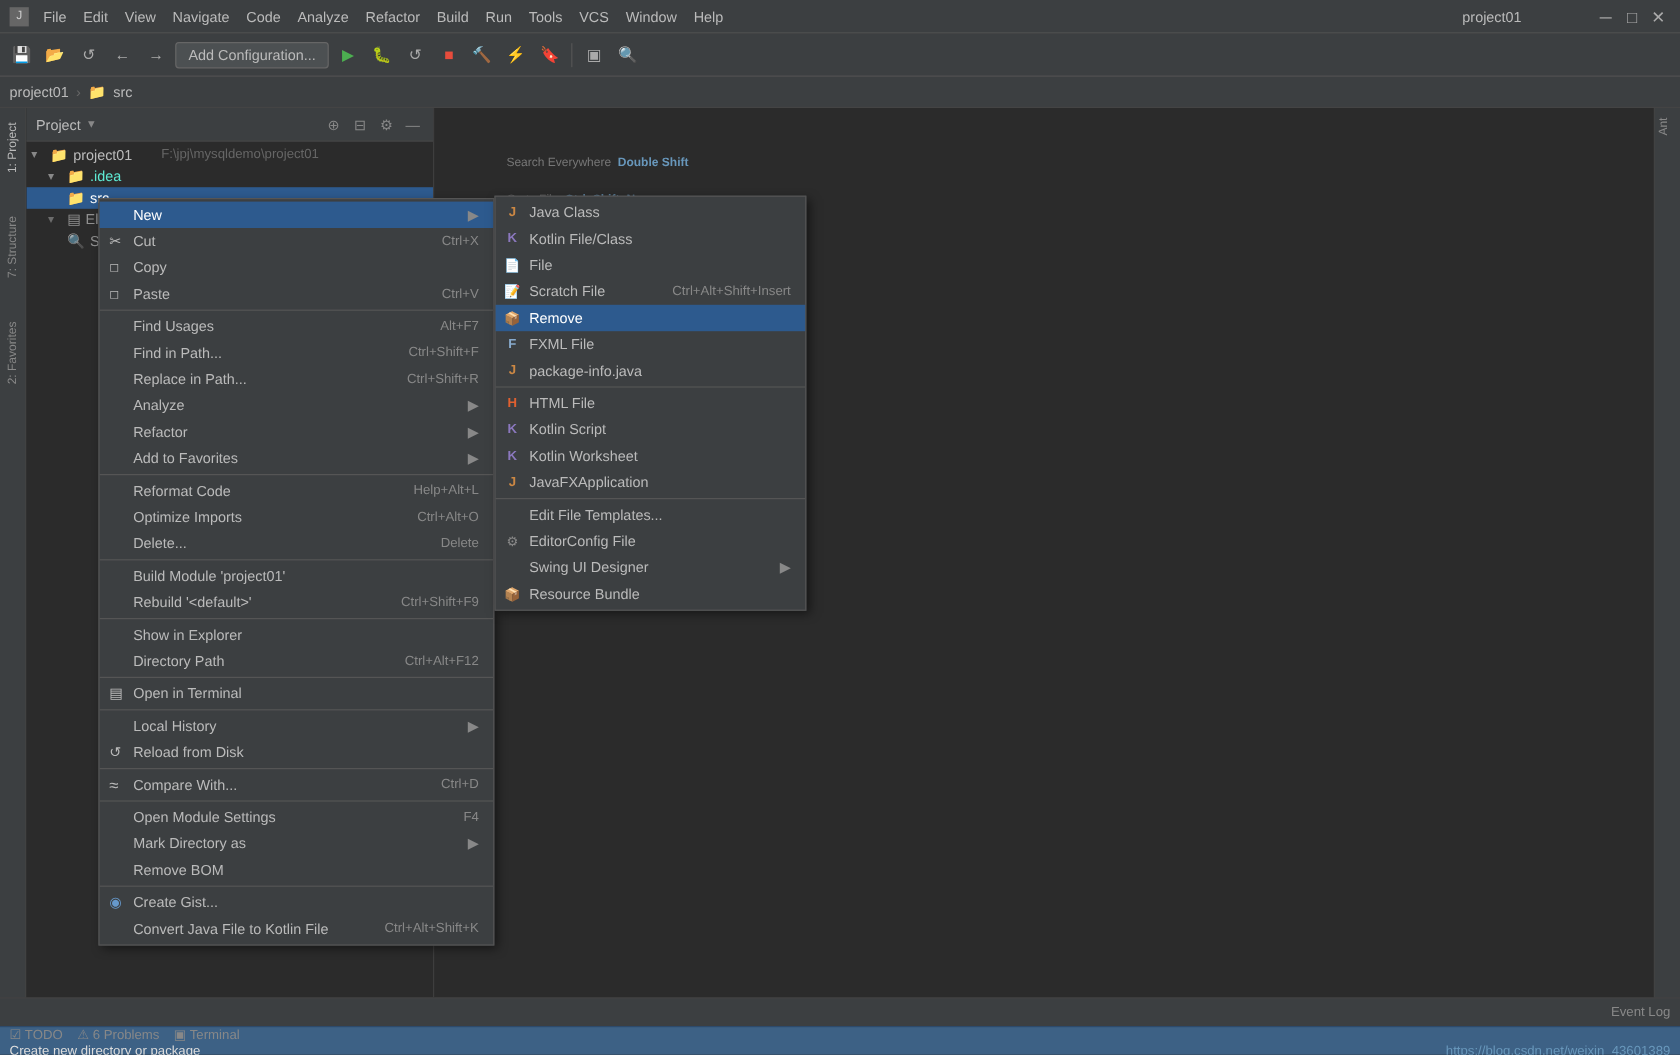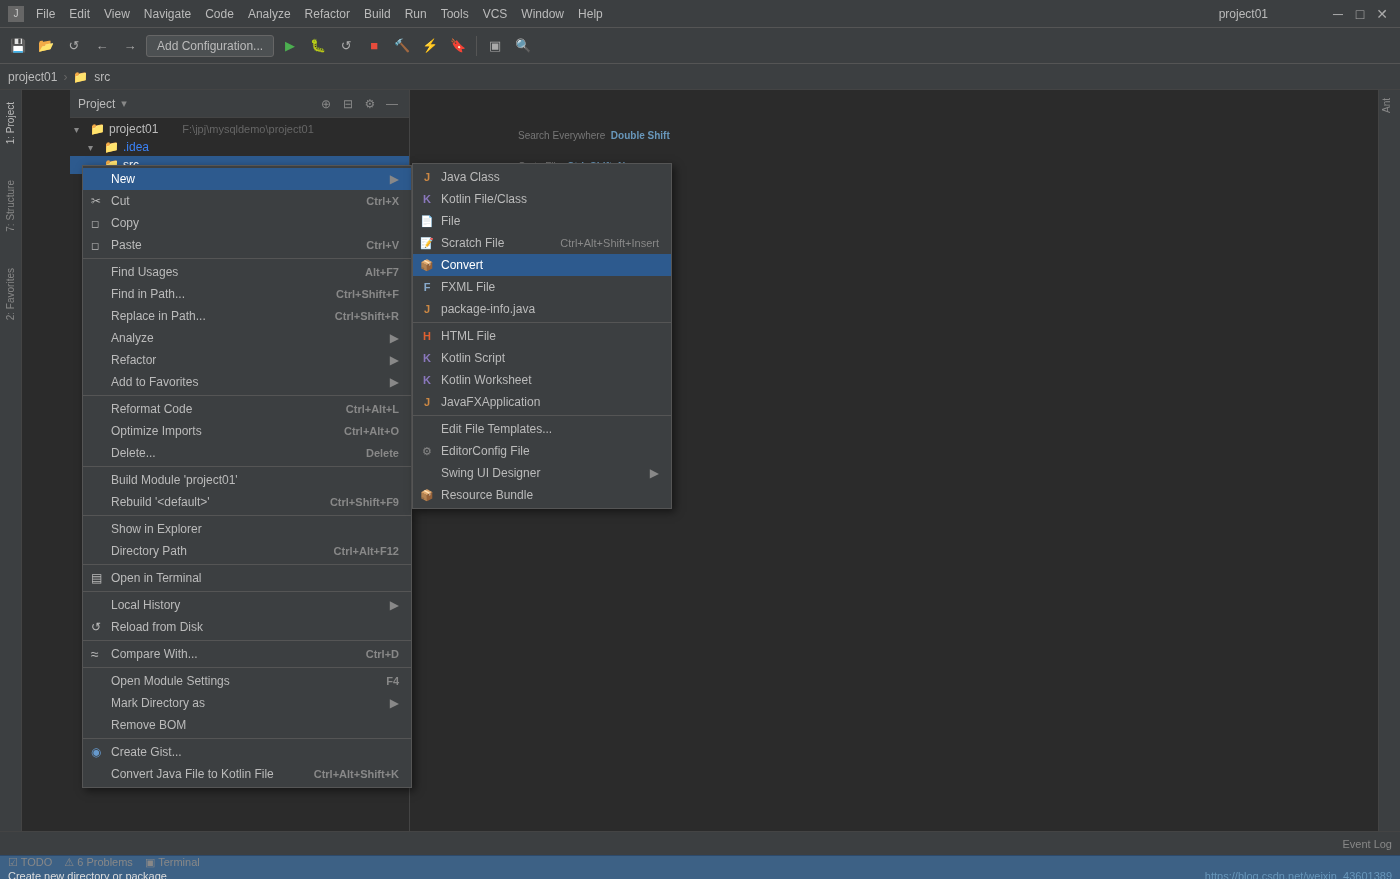--- a/index.html
+++ b/index.html
@@ -189,21 +189,20 @@
       font-size: 12px;
       color: #bbbbbb;
       gap: 6px;
       position: relative;
     }
     .ctx-item.highlighted { background: #2d5a8e; color: white; }
     .ctx-item .ctx-shortcut {
       margin-left: auto;
       color: #888;
       font-size: 11px;
-      font-weight: bold;
     }
     .ctx-item .ctx-arrow {
       margin-left: auto;
       color: #888;
     }
     .ctx-item .ctx-icon {
       position: absolute;
       left: 8px;
       font-size: 12px;
     }
@@ -367,21 +366,21 @@
   <div class="toolbar-btn">🔍</div>
 </div>
 
 <div id="path-bar">
   <span style="color:#bbbbbb;">project01</span>
   <span style="color:#666;">›</span>
   <span style="color:#e8a838;">📁</span>
   <span style="color:#bbbbbb;">src</span>
 </div>
 
-<div id="main" style="display:flex; height: calc(879px - 28px - 36px - 26px - 24px - 24px); gap: 48px;">
+<div id="main" style="display:flex; height: calc(879px - 28px - 36px - 26px - 24px - 24px);">
 
   <div id="left-tabs">
     <div class="left-tab-item active" style="font-size:10px;color:#bbbbbb;">1: Project</div>
     <div class="left-tab-item" style="font-size:10px;color:#888;margin-top:20px;">7: Structure</div>
     <div class="left-tab-item" style="font-size:10px;color:#888;margin-top:20px;">2: Favorites</div>
   </div>
 
   <div id="project-panel">
     <div id="project-panel-header">
       <span style="color:#bbbbbb;font-size:12px;">Project</span>
@@ -398,21 +397,21 @@
       <div class="tree-item" style="padding-left:4px;">
         <span class="tree-arrow">▾</span>
         <span style="color:#aaccff;">📁</span>
         <span style="color:#bbbbbb;">project01</span>
         <span style="color:#666;font-size:11px;margin-left:20px;"> F:\jpj\mysqldemo\project01</span>
       </div>
 
       <div class="tree-item tree-indent-1">
         <span class="tree-arrow">▾</span>
         <span style="color:#888;">📁</span>
-        <span style="color:#3b82f6;">.idea</span>
+        <span style="color:#5eead4;">.idea</span>
       </div>
 
       <div class="tree-item tree-indent-1 selected">
         <span class="tree-arrow"> </span>
         <span>📁</span>
         <span>src</span>
       </div>
 
       <div class="tree-item tree-indent-1" style="opacity:0.7;">
         <span class="tree-arrow">▾</span>
@@ -478,21 +477,21 @@
     </div>
 
     <div class="ctx-item has-sub">
       <span>Add to Favorites</span>
       <span class="ctx-arrow">▶</span>
     </div>
     <div class="ctx-separator"></div>
 
     <div class="ctx-item">
       <span>Reformat Code</span>
-      <span class="ctx-shortcut">Ctrl+Alt+L</span>
+      <span class="ctx-shortcut">Help+Alt+L</span>
     </div>
 
     <div class="ctx-item">
       <span>Optimize Imports</span>
       <span class="ctx-shortcut">Ctrl+Alt+O</span>
     </div>
 
     <div class="ctx-item">
       <span>Delete...</span>
       <span class="ctx-shortcut">Delete</span>
@@ -587,21 +586,21 @@
     </div>
 
     <div class="sub-item">
       <span class="sub-icon" style="color:#88aa66;">📝</span>
       <span>Scratch File</span>
       <span class="sub-shortcut">Ctrl+Alt+Shift+Insert</span>
     </div>
 
     <div class="sub-item selected">
       <span class="sub-icon" style="color:#e8a838;">📦</span>
-      <span>Convert</span>
+      <span>Remove</span>
     </div>
 
     <div class="sub-item">
       <span class="sub-icon" style="color:#88aacc;font-weight:bold;">F</span>
       <span>FXML File</span>
     </div>
 
     <div class="sub-item">
       <span class="sub-icon" style="color:#cc8844;font-weight:bold;">J</span>
       <span>package-info.java</span>

